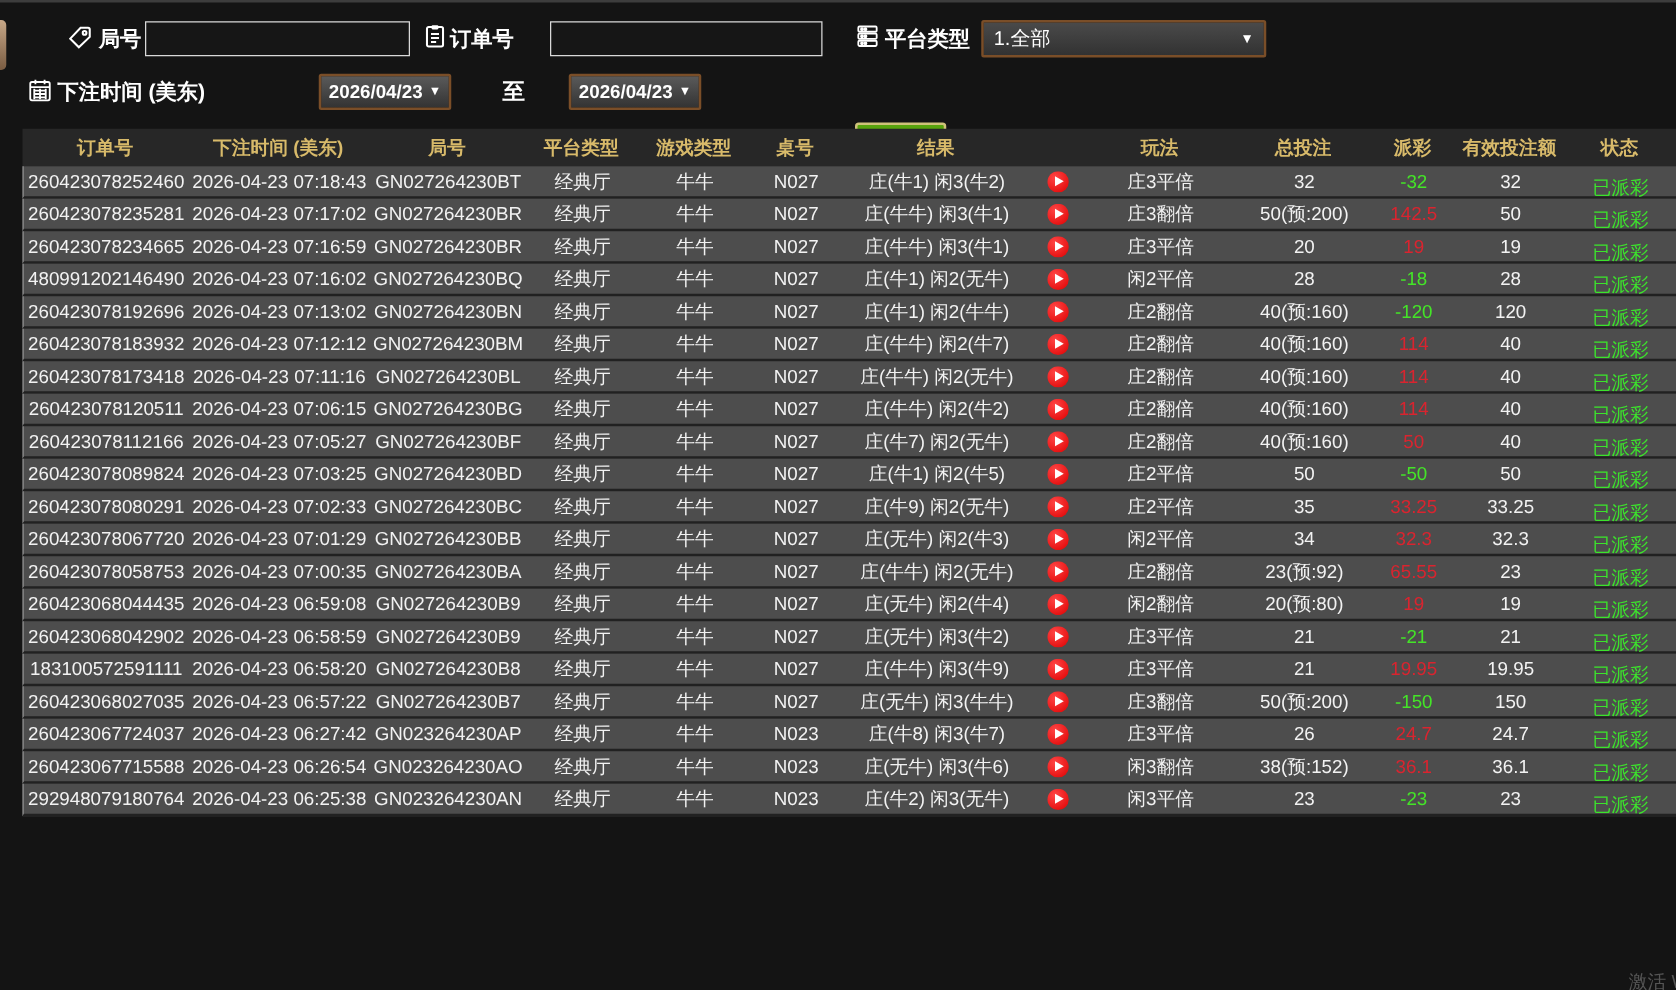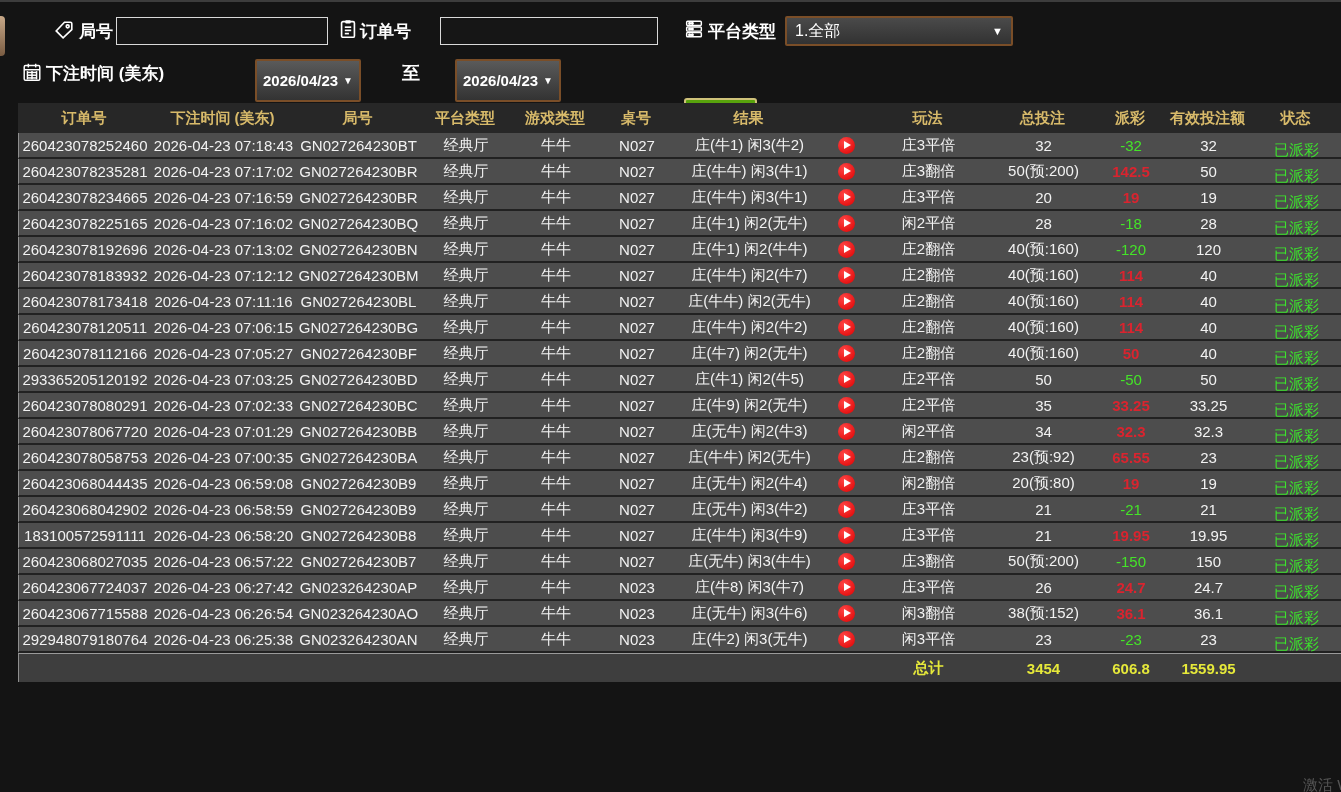--- a/index.html
+++ b/index.html
@@ -22,21 +22,21 @@
     color:#fff;font-size:15px;padding:0 6px;box-sizing:border-box;outline:none;
   }
   .selectbox{
     position:absolute;height:30px;box-sizing:border-box;cursor:pointer;
     background:linear-gradient(180deg,#4a4a4a,#323232);
     border:2px solid var(--border_brown);border-radius:2px;
     color:#fff;font-size:16px;display:flex;align-items:center;padding:0 8px;
   }
   .selectbox .arr{margin-left:auto;font-size:11px;color:#fff;}
   .datebtn{
-    position:absolute;height:43px;box-sizing:border-box;cursor:pointer;
+    position:absolute;height:29px;box-sizing:border-box;cursor:pointer;
     background:linear-gradient(180deg,#5a5a5a,#333);
     border:2px solid var(--border_brown);border-radius:2px;
     color:#fff;font-weight:700;font-size:15px;
     display:flex;align-items:center;justify-content:center;gap:5px;padding:0 8px;
     font-family:inherit;
   }
   .datebtn .arr{font-size:10px;}
   .tolabel{position:absolute;color:#fff;font-weight:700;font-size:18px;}
   .querybtn{
     position:absolute;height:31px;box-sizing:border-box;cursor:pointer;
@@ -66,21 +66,21 @@
   .td{text-align:center;white-space:nowrap;overflow:hidden;}
   .play{
     width:17px;height:17px;border-radius:50%;margin:0 auto;cursor:pointer;
     background:radial-gradient(circle at 35% 30%,#ff4545,#dd0000);
     display:flex;align-items:center;justify-content:center;
   }
   .play::before{
     content:"";display:block;margin-left:3px;
     border-left:7px solid #fff;border-top:4px solid transparent;border-bottom:4px solid transparent;
   }
-  .payout.win{color:var(--win_red);font-weight:bold;}
+  .payout.win{color:var(--win_red);}
   .payout.loss{color:var(--loss_green);}
   .status{color:var(--status_green);margin-top:10px;}
   .foot{
     height:30px;background:#3e3e3e;color:var(--footer_yellow);font-weight:700;
     border-bottom:none;
   }
   .foot.subtotal{border-top:1px solid #1c1c1c;}
   .foot.total{height:29px;border-top:1px solid #9a9a9a;}
   .watermark{position:absolute;left:1303px;top:776px;color:#8a8a8a;opacity:.55;font-size:15px;white-space:nowrap;}
 </style>
@@ -235,21 +235,21 @@
           <span class="play"></span>
         </span>
       <span class="td">庄3平倍</span>
       <span class="td">20</span>
       <span class="td payout win">19</span>
       <span class="td">19</span>
       <span class="td status">已派彩</span>
     </div>
 
     <div class="grid tr">
-      <span class="td">260423078225165</span>
+      <span class="td">480991202146490</span>
       <span class="td">2026-04-23 07:16:02</span>
       <span class="td">GN027264230BQ</span>
       <span class="td">经典厅</span>
       <span class="td">牛牛</span>
       <span class="td">N027</span>
       <span class="td">庄(牛1) 闲2(无牛)</span>
       <span class="td">
           <span class="play"></span>
         </span>
       <span class="td">闲2平倍</span>
@@ -343,21 +343,21 @@
           <span class="play"></span>
         </span>
       <span class="td">庄2翻倍</span>
       <span class="td">40(预:160)</span>
       <span class="td payout win">50</span>
       <span class="td">40</span>
       <span class="td status">已派彩</span>
     </div>
 
     <div class="grid tr">
-      <span class="td">293365205120192</span>
+      <span class="td">260423078089824</span>
       <span class="td">2026-04-23 07:03:25</span>
       <span class="td">GN027264230BD</span>
       <span class="td">经典厅</span>
       <span class="td">牛牛</span>
       <span class="td">N027</span>
       <span class="td">庄(牛1) 闲2(牛5)</span>
       <span class="td">
           <span class="play"></span>
         </span>
       <span class="td">庄2平倍</span>
@@ -541,30 +541,15 @@
           <span class="play"></span>
         </span>
       <span class="td">闲3平倍</span>
       <span class="td">23</span>
       <span class="td payout loss">-23</span>
       <span class="td">23</span>
       <span class="td status">已派彩</span>
     </div>
   </div>
 
-  <div class="grid tr foot total">
-    <span class="td"></span>
-      <span class="td"></span>
-      <span class="td"></span>
-      <span class="td"></span>
-    <span class="td"></span>
-      <span class="td"></span>
-      <span class="td"></span>
-      <span class="td"></span>
-    <span class="td">总计</span>
-    <span class="td">3454</span>
-    <span class="td">606.8</span>
-    <span class="td">1559.95</span>
-    <span class="td"></span>
-  </div>
 </div>
 
 <div class="watermark">激活 Windows</div>
 
 </body></html>

